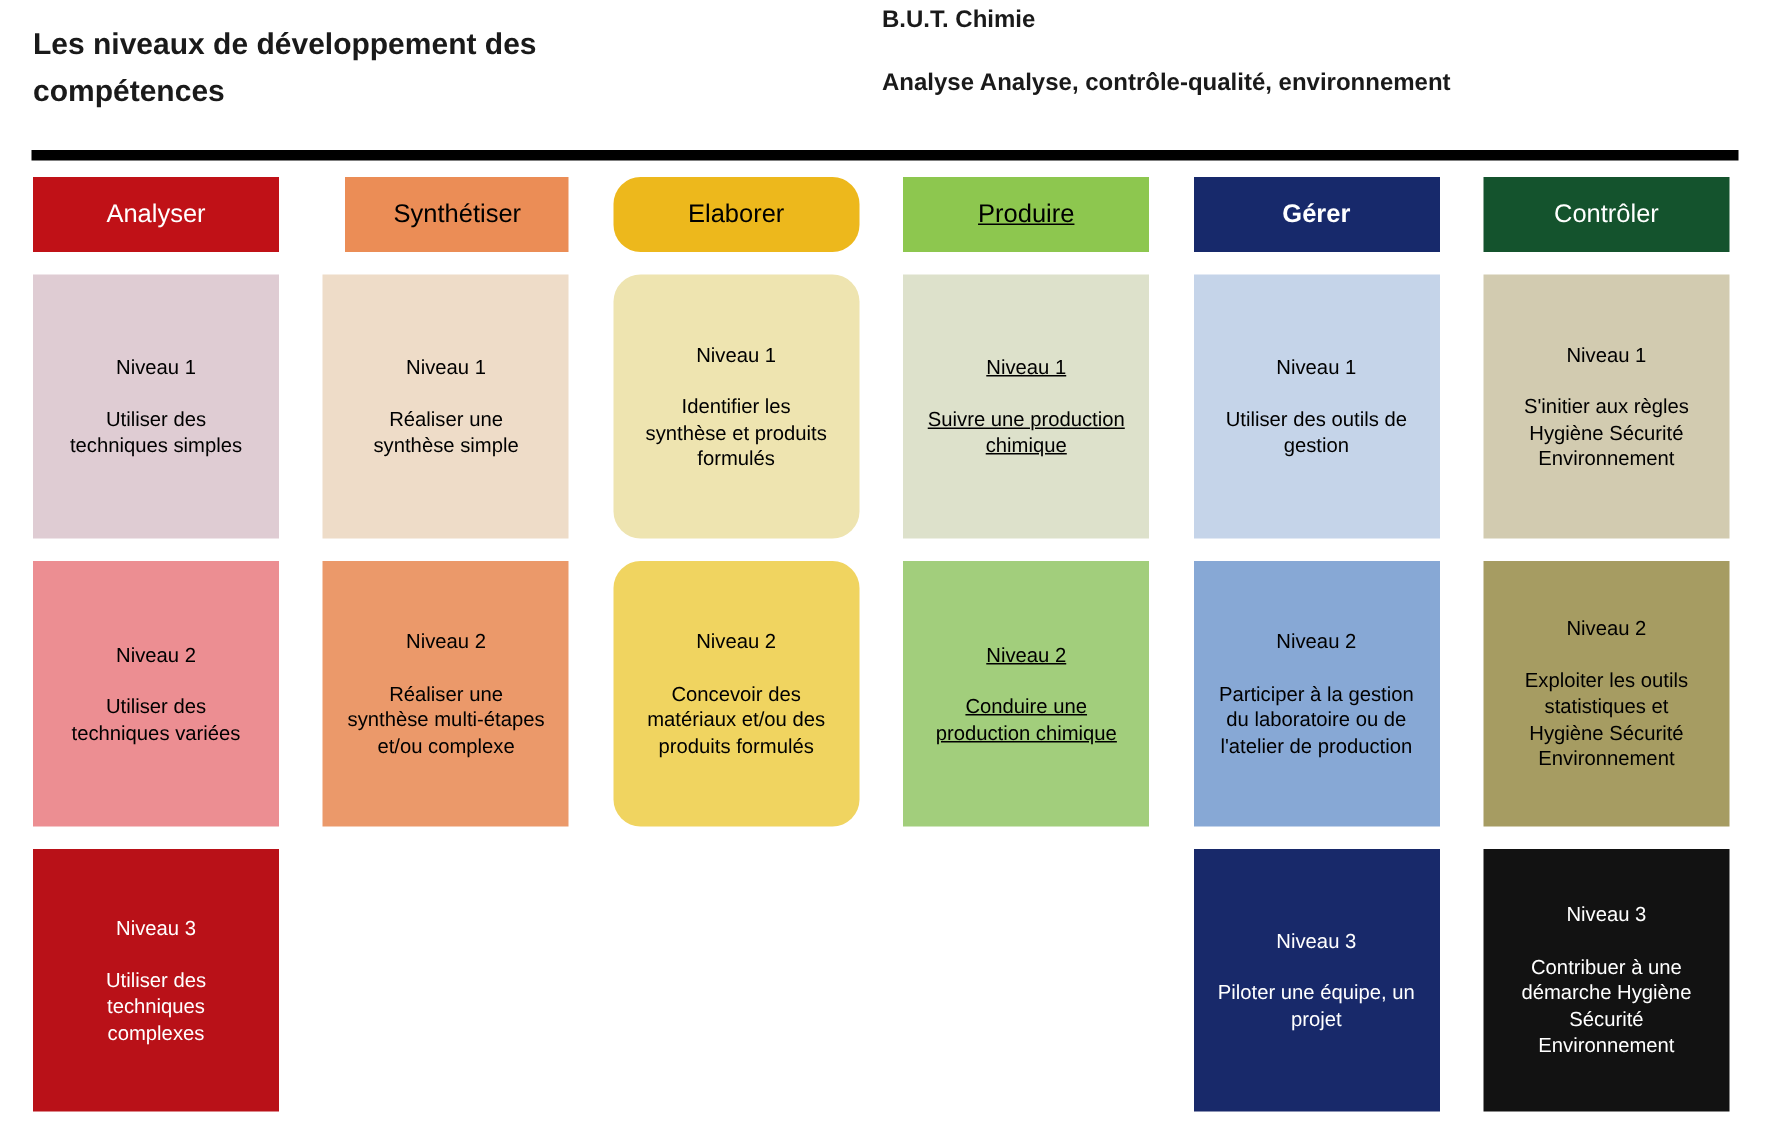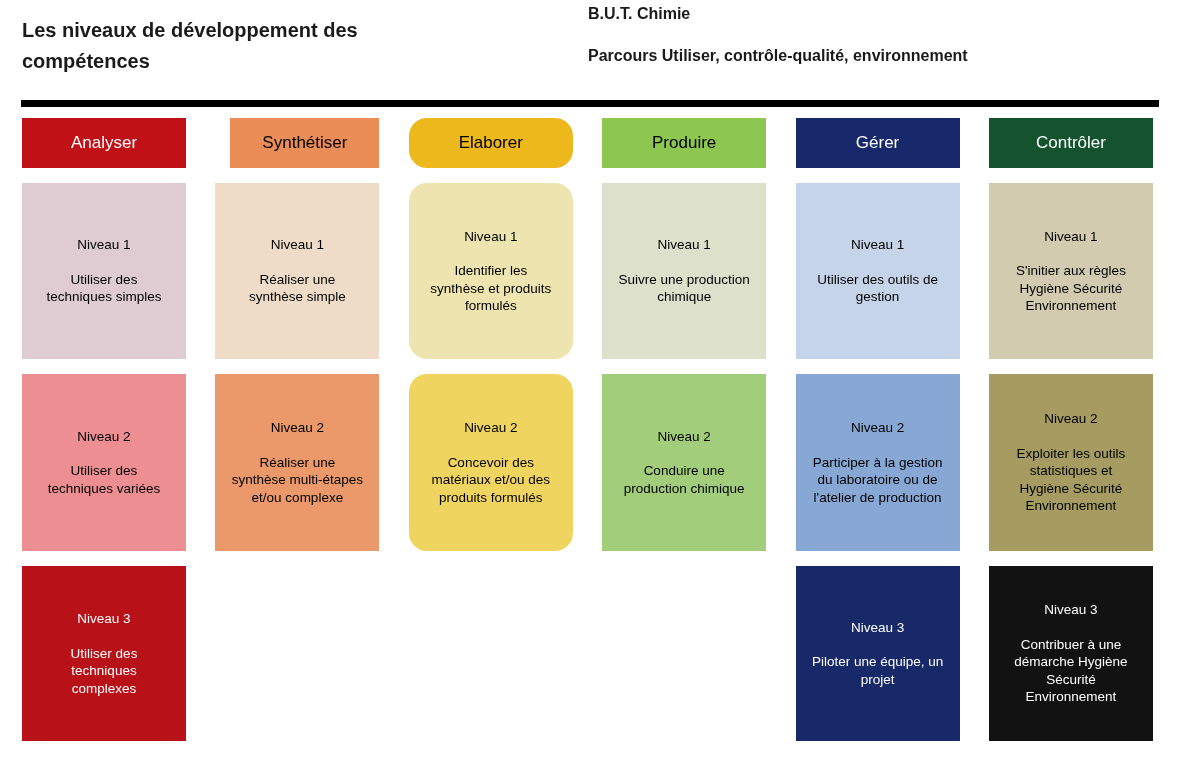--- a/index.html
+++ b/index.html
@@ -64,45 +64,45 @@
     align-items: center;
     justify-content: center;
     text-align: center;
     gap: 17px;
     padding: 0 6px;
     font-size: 13.5px;
     line-height: 17.5px;
   }
   .cell-desc { white-space: pre-line; }
   .c1 { grid-column: 1; } .c2 { grid-column: 2; } .c3 { grid-column: 3; border-radius: 18px; }
-  .c4 { grid-column: 4; } .c5 { grid-column: 5; } .c6 { grid-column: 6; }
+  .c4 { grid-column: 4; text-decoration: underline; } .c5 { grid-column: 5; } .c6 { grid-column: 6; }
   .r1 { grid-row: 2; } .r2 { grid-row: 3; } .r3 { grid-row: 4; }
 </style>
 </head>
 <body>
 
 <div class="page">
 
   <div class="page-title">Les niveaux de développement des
 compétences</div>
 
   <div class="doc-heading">
     <div class="line1">B.U.T. Chimie</div>
-    <div class="line2">Parcours Utiliser, contrôle-qualité, environnement</div>
+    <div class="line2">Analyse Analyse, contrôle-qualité, environnement</div>
   </div>
 
   <div class="rule"></div>
 
   <div class="grid">
 
     <div class="col-header c1" style="background: rgb(192, 17, 23); color: rgb(255, 255, 255);">Analyser</div>
     <div class="col-header c2" style="background: rgb(235, 141, 86); color: rgb(0, 0, 0); margin-left: 15px;">Synthétiser</div>
     <div class="col-header c3" style="background: rgb(237, 184, 28); color: rgb(0, 0, 0);">Elaborer</div>
     <div class="col-header c4" style="background: rgb(141, 199, 79); color: rgb(0, 0, 0);">Produire</div>
-    <div class="col-header c5" style="background: rgb(23, 41, 107); color: rgb(255, 255, 255);">Gérer</div>
+    <div class="col-header c5" style="background: rgb(23, 41, 107); color: rgb(255, 255, 255); font-weight: bold;">Gérer</div>
     <div class="col-header c6" style="background: #14532d; color: rgb(255, 255, 255);">Contrôler</div>
 
     <div class="cell c1 r1" style="background: rgb(223, 204, 211); color: rgb(0, 0, 0);">
       <div class="cell-title">Niveau 1</div>
       <div class="cell-desc">Utiliser des
 techniques simples</div>
     </div>
     <div class="cell c1 r2" style="background: rgb(236, 142, 146); color: rgb(0, 0, 0);">
       <div class="cell-title">Niveau 2</div>
       <div class="cell-desc">Utiliser des

